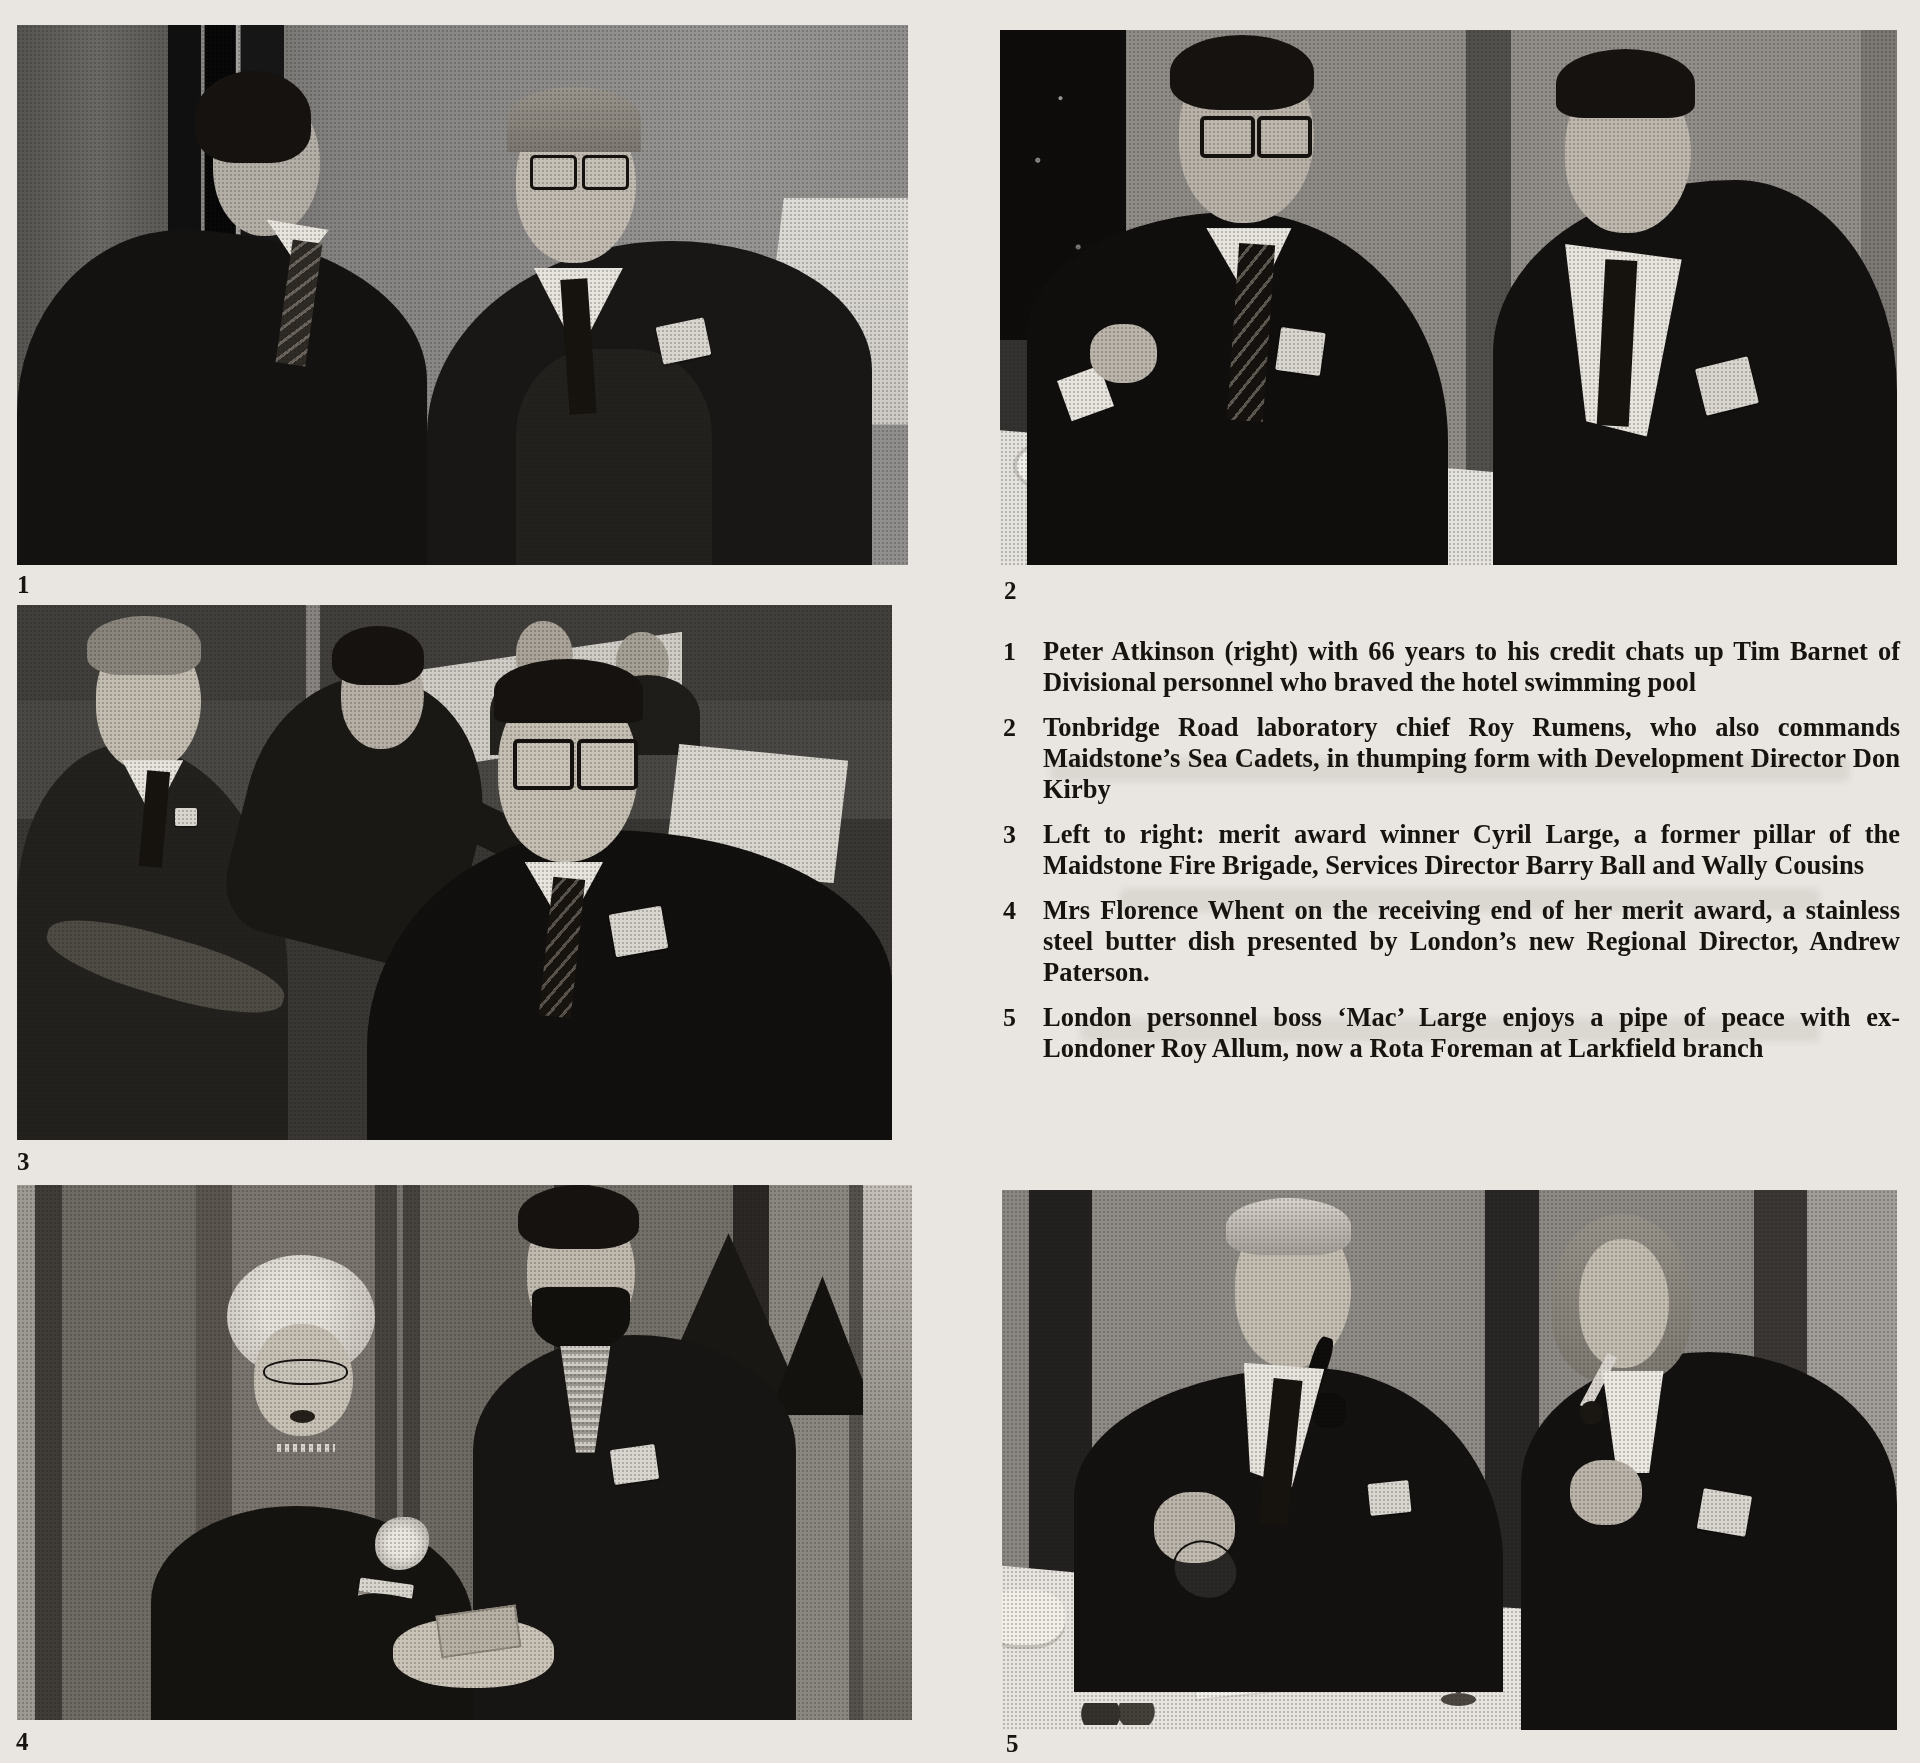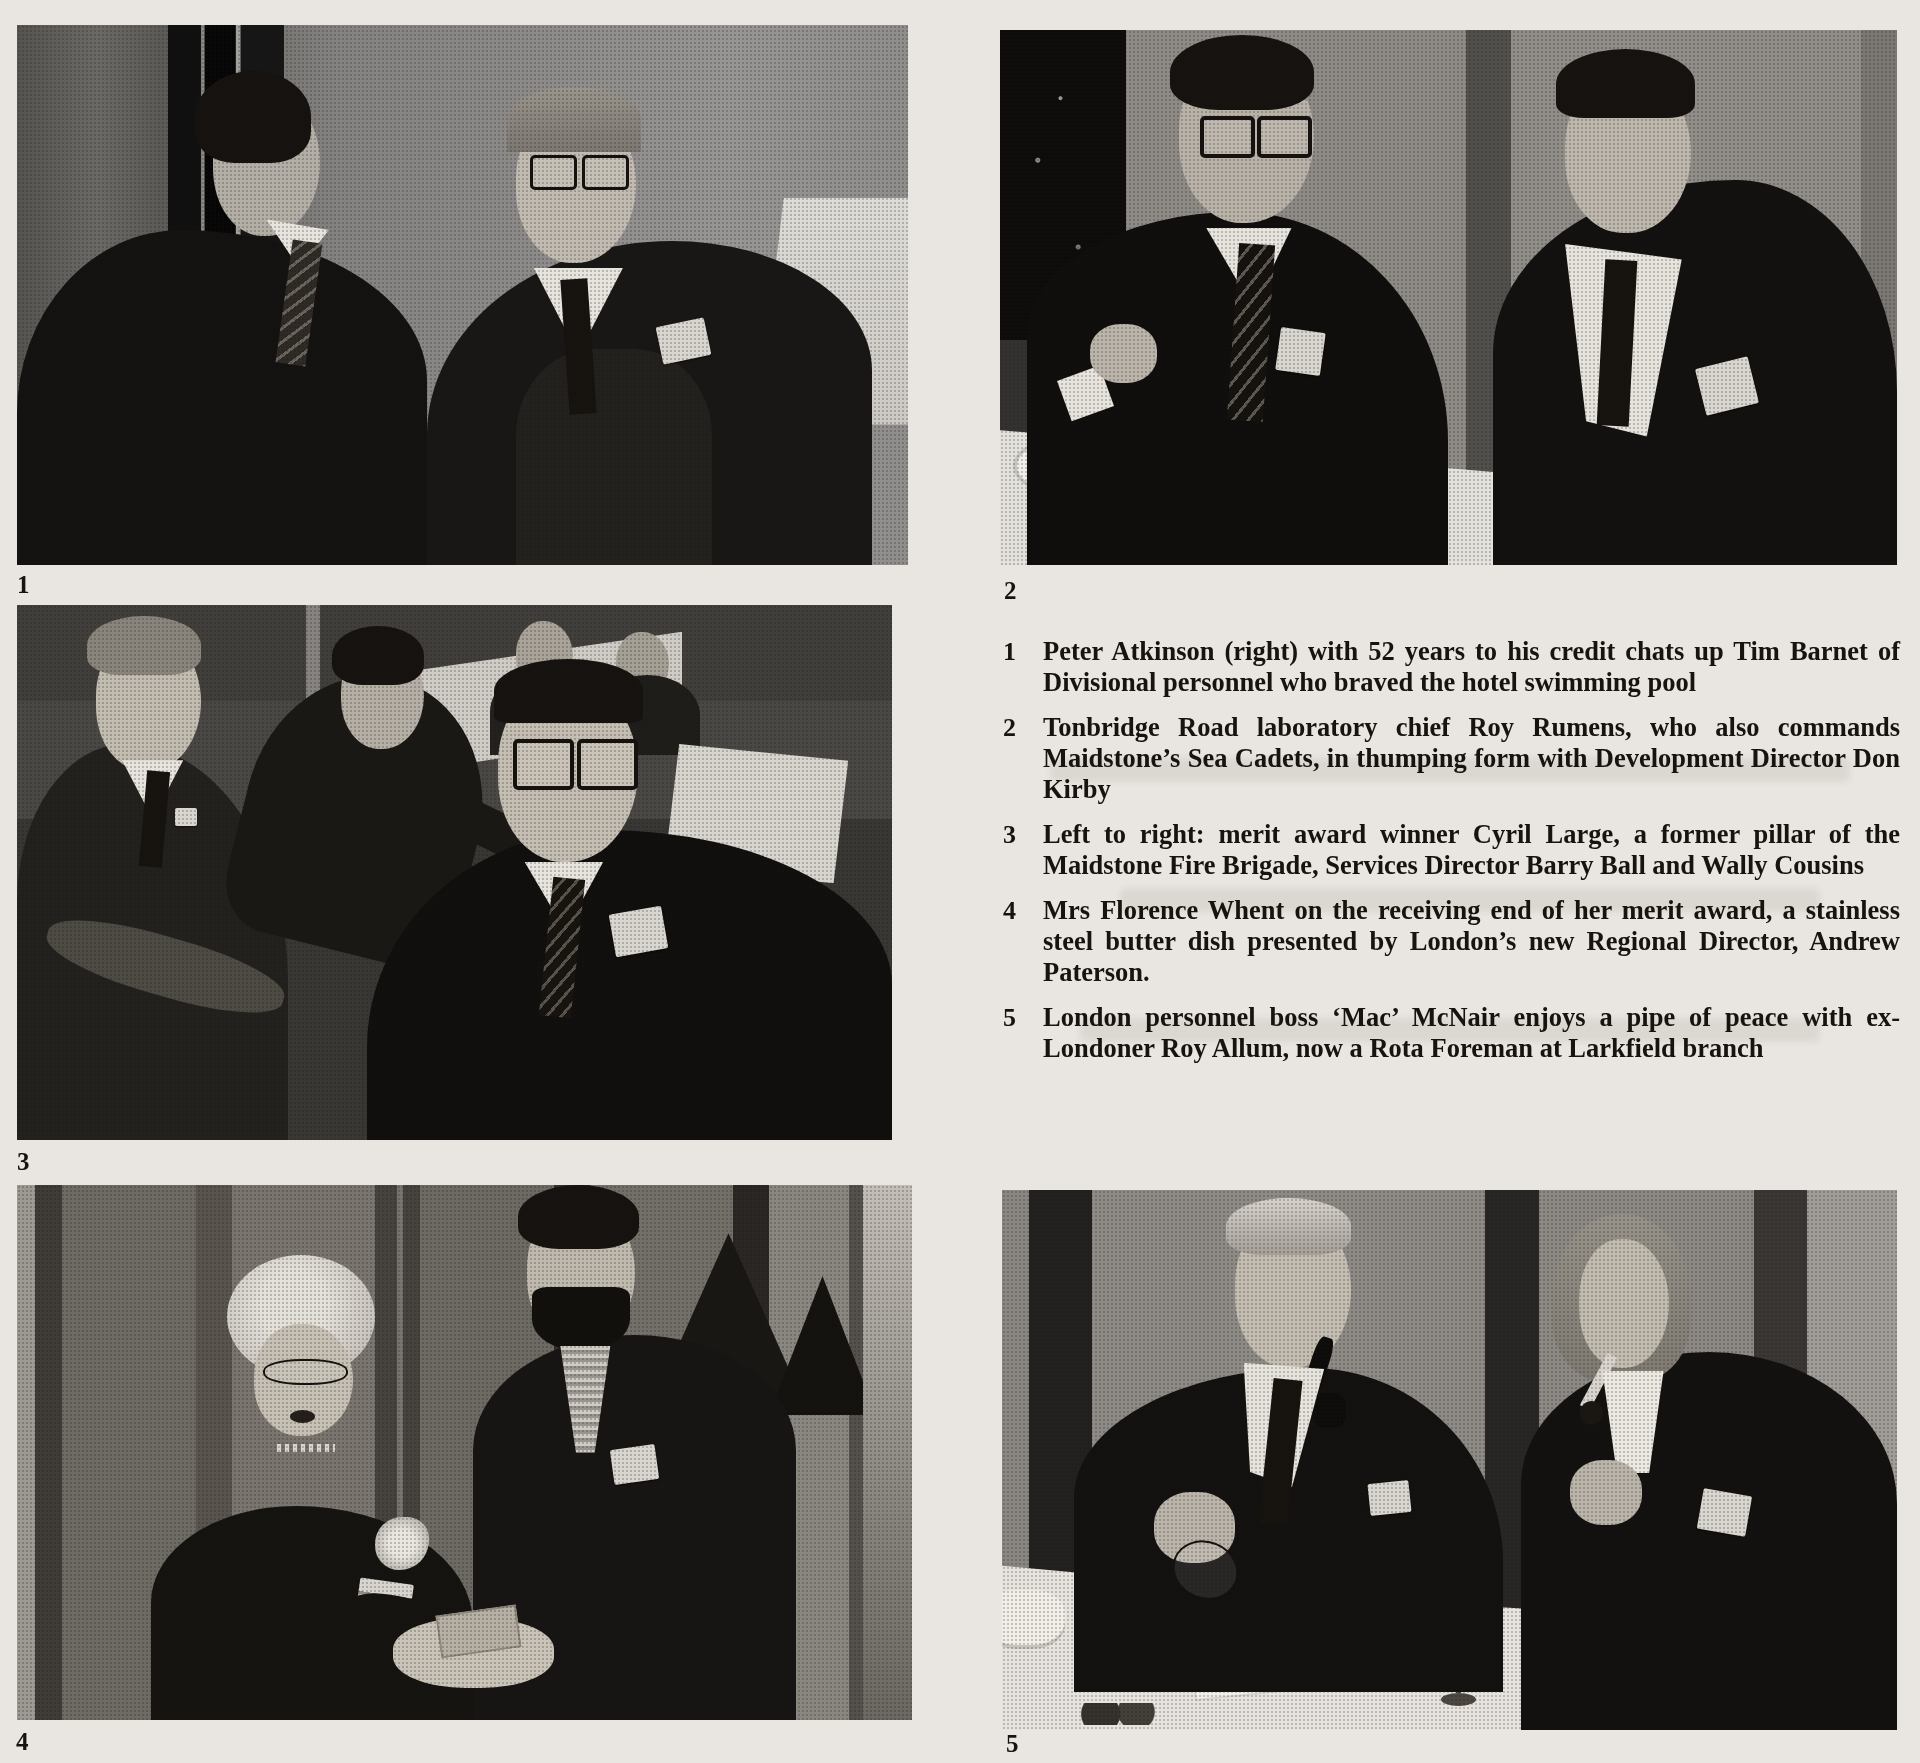--- a/index.html
+++ b/index.html
@@ -200,33 +200,33 @@
   </div>
   <div class="photo-label" style="left:1006px;top:1731px;">5</div>
 
   <div class="ghost" style="left:1050px;top:758px;width:800px;height:24px;"></div>
   <div class="ghost" style="left:1120px;top:888px;width:700px;height:24px;"></div>
   <div class="ghost" style="left:1080px;top:1018px;width:740px;height:24px;"></div>
 
   <div class="captions">
     <div class="caption">
       <div class="caption-num">1</div>
-      <div class="caption-text">Peter Atkinson (right) with 52 years to his credit chats up Tim Barnet of Divisional personnel who braved the hotel swimming pool</div>
+      <div class="caption-text">Peter Atkinson (right) with 66 years to his credit chats up Tim Barnet of Divisional personnel who braved the hotel swimming pool</div>
     </div>
     <div class="caption">
       <div class="caption-num">2</div>
       <div class="caption-text">Tonbridge Road laboratory chief Roy Rumens, who also commands Maidstone’s Sea Cadets, in thumping form with Development Director Don Kirby</div>
     </div>
     <div class="caption">
       <div class="caption-num">3</div>
       <div class="caption-text">Left to right: merit award winner Cyril Large, a former pillar of the Maidstone Fire Brigade, Services Director Barry Ball and Wally Cousins</div>
     </div>
     <div class="caption">
       <div class="caption-num">4</div>
       <div class="caption-text">Mrs Florence Whent on the receiving end of her merit award, a stainless steel butter dish presented by London’s new Regional Director, Andrew Paterson.</div>
     </div>
     <div class="caption">
       <div class="caption-num">5</div>
-      <div class="caption-text">London personnel boss ‘Mac’ McNair enjoys a pipe of peace with ex-Londoner Roy Allum, now a Rota Foreman at Larkfield branch</div>
+      <div class="caption-text">London personnel boss ‘Mac’ Large enjoys a pipe of peace with ex-Londoner Roy Allum, now a Rota Foreman at Larkfield branch</div>
     </div>
   </div>
 
 </div>
 
 </body></html>

